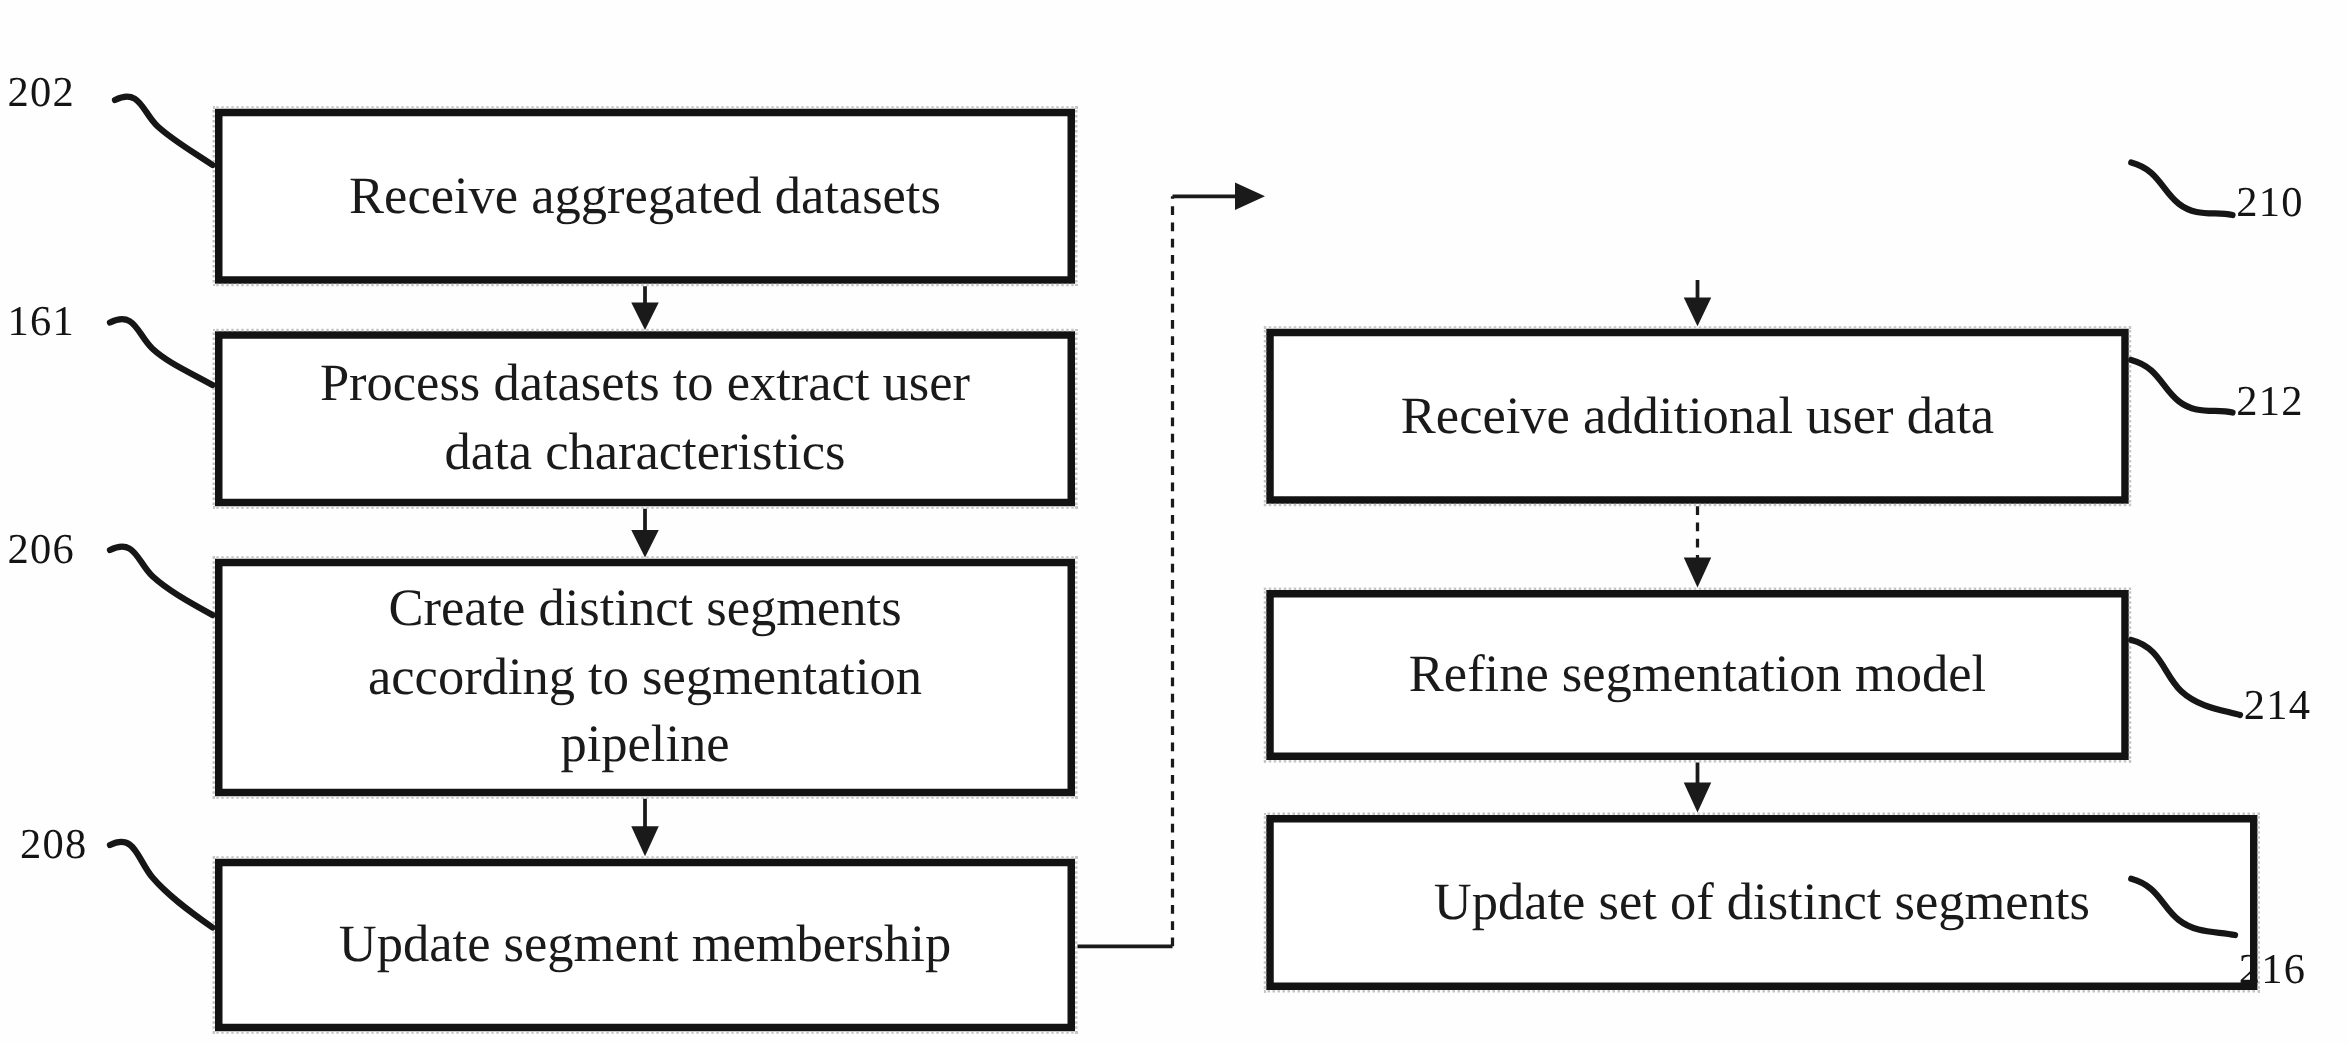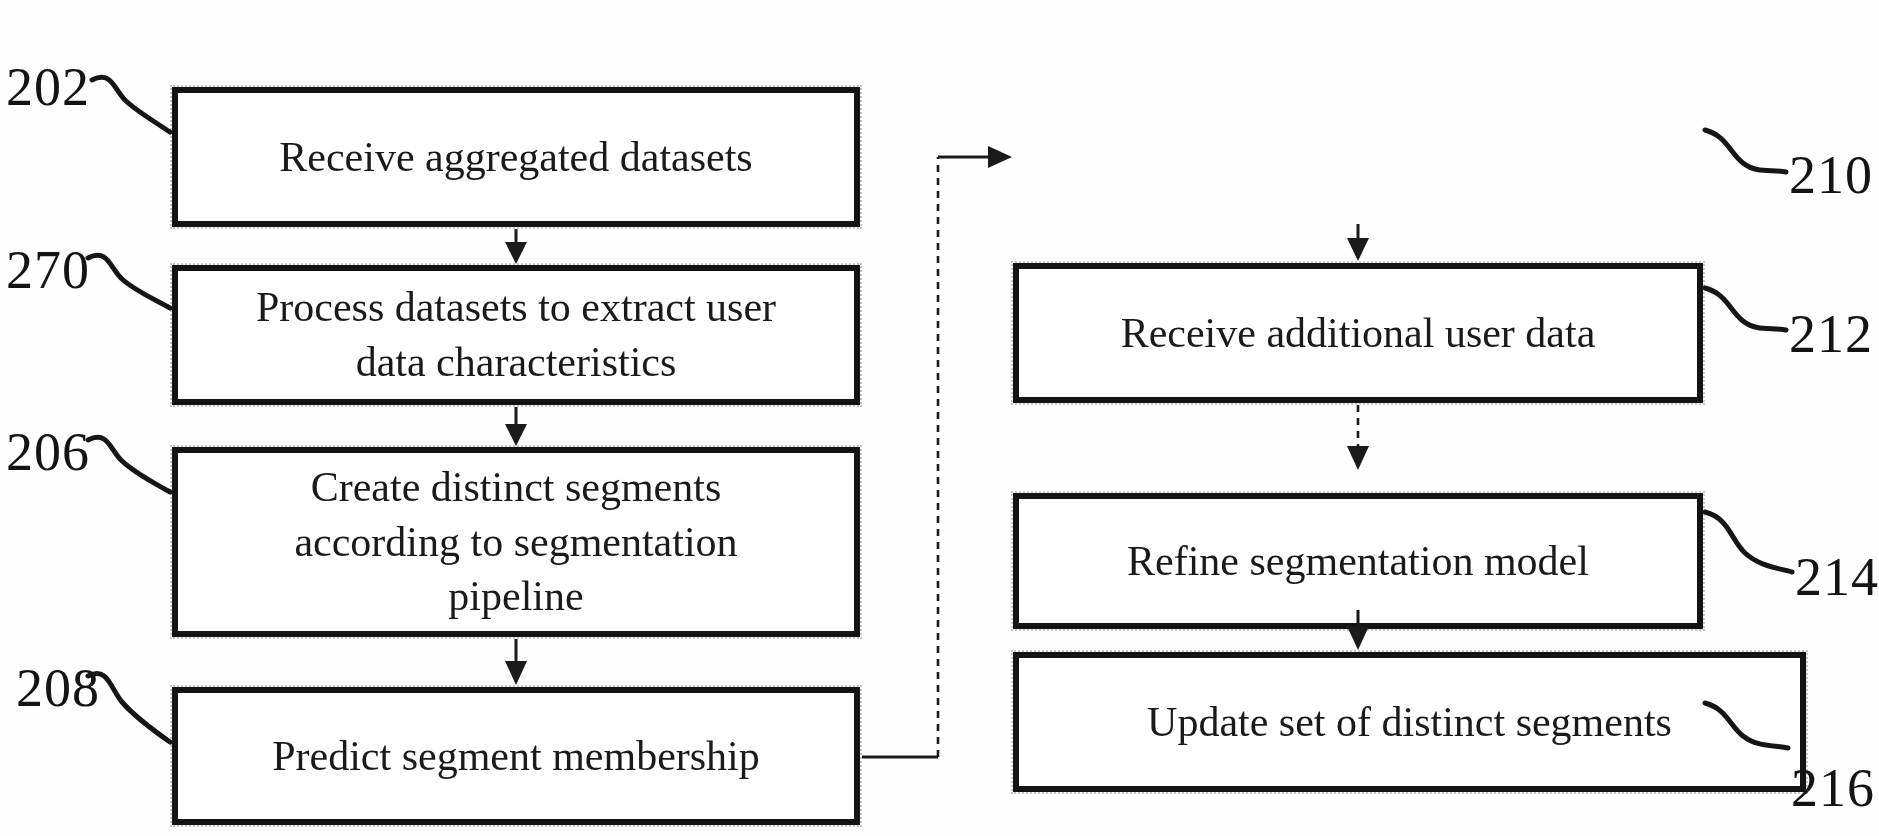--- a/index.html
+++ b/index.html
@@ -27,21 +27,21 @@
     align-items: center;
     justify-content: center;
     text-align: center;
     font-size: 42px;
     line-height: 1.3;
     white-space: pre-line;
     color: #1a1a1a;
   }
   .ref-label {
     position: absolute;
-    font-size: 54px;
+    font-size: 34px;
     color: #141414;
     letter-spacing: 1px;
   }
   svg.overlay {
     position: absolute;
     left: 0;
     top: 0;
     width: 1879px;
     height: 836px;
     pointer-events: none;
@@ -62,35 +62,35 @@
   <div class="flow-box" style="left:172px; top:265px; width:688px; height:140px;">
     <span>Process datasets to extract user
 data characteristics</span>
   </div>
   <div class="flow-box" style="left:172px; top:447px; width:688px; height:190px;">
     <span>Create distinct segments
 according to segmentation
 pipeline</span>
   </div>
   <div class="flow-box" style="left:172px; top:687px; width:688px; height:138px;">
-    <span>Predict segment membership</span>
+    <span>Update segment membership</span>
   </div>
 
   <div class="flow-box" style="left:1013px; top:263px; width:690px; height:140px;">
     <span>Receive additional user data</span>
   </div>
-  <div class="flow-box" style="left:1013px; top:472px; width:690px; height:136px;margin-top:21px;">
+  <div class="flow-box" style="left:1013px; top:472px; width:690px; height:136px;">
     <span>Refine segmentation model</span>
   </div>
   <div class="flow-box" style="left:1013px; top:652px; width:793px; height:140px;">
     <span>Update set of distinct segments</span>
   </div>
 
   <div class="ref-label" style="left:6px;    top:56px;">202</div>
-  <div class="ref-label" style="left:6px;    top:239px;">270</div>
+  <div class="ref-label" style="left:6px;    top:239px;">161</div>
   <div class="ref-label" style="left:6px;    top:421px;">206</div>
   <div class="ref-label" style="left:16px;    top:657px;">208</div>
   <div class="ref-label" style="left:1789px; top:144px;">210</div>
   <div class="ref-label" style="left:1789px; top:303px;">212</div>
   <div class="ref-label" style="left:1795px; top:546px;">214</div>
   <div class="ref-label" style="left:1791px; top:757px;">216</div>
 
   <svg class="overlay" viewBox="0 0 1879 836">
 
     <g>

